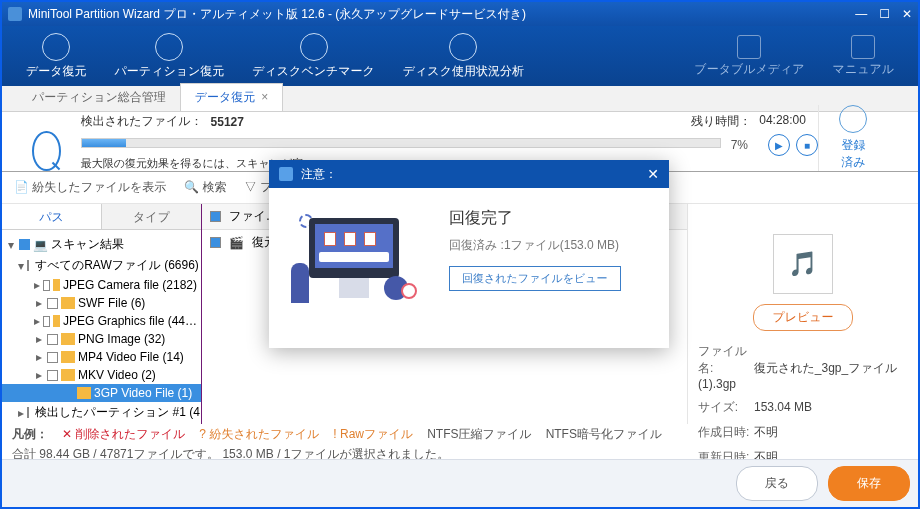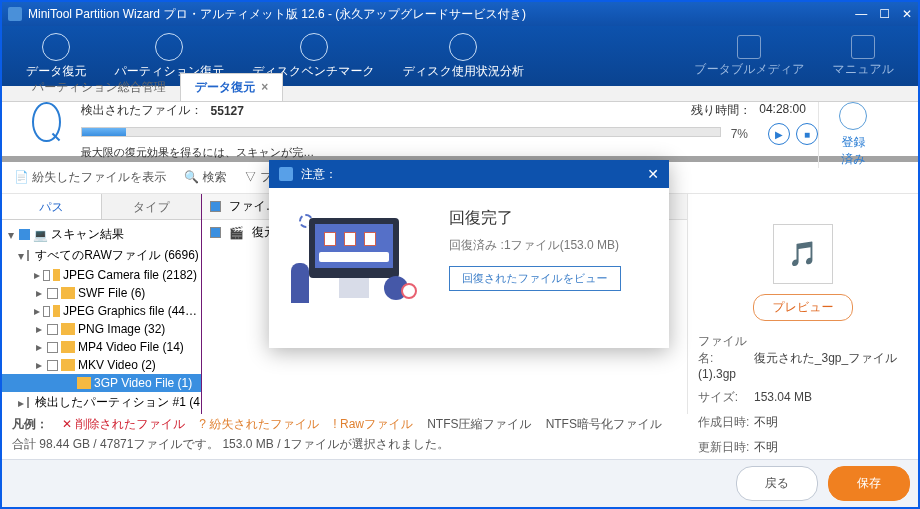--- a/index.html
+++ b/index.html
@@ -9,25 +9,25 @@
 .titlebar .icon{width:14px;height:14px;background:#4a90d9;border-radius:2px;margin-right:6px}
 .titlebar .title{flex:1}
 .winbtns{display:flex;gap:12px;color:#fff;font-size:14px}
 .winbtns span{cursor:pointer}
 .rib{height:60px;background:linear-gradient(#0d52ad,#0a4390);display:flex;align-items:center;padding:0 10px;color:#fff}
 .rib-item{text-align:center;padding:0 14px;cursor:pointer}
 .rib-item .ic{width:28px;height:28px;margin:0 auto 2px;border:1.5px solid #c8ddf5;border-radius:50%;position:relative}
 .rib .spacer{flex:1}
 .rib-r{text-align:center;padding:0 14px;color:#9bb9e0}
 .rib-r .ic2{width:24px;height:24px;margin:0 auto 2px;border:1.5px solid #7a9dcc;border-radius:3px}
-.tabbar{height:16px;background:#f2f2f2;border-bottom:1px solid #d0d0d0;display:flex;align-items:flex-end;padding-left:16px}
+.tabbar{height:26px;background:#f2f2f2;border-bottom:1px solid #d0d0d0;display:flex;align-items:flex-end;padding-left:16px}
 .tab{padding:5px 14px;color:#666;cursor:pointer}
-.tab.active{background:#fff;border:1px solid #d0d0d0;border-bottom:none;color:#2266cc;font-weight:bold}
+.tab.active{background:#fff;border:1px solid #d0d0d0;border-bottom:none;color:#2266cc;font-weight:normal}
 .tab .x{margin-left:6px;color:#888}
-.scanbar{height:60px;display:flex;align-items:flex-start;padding:0 30px;border-bottom:6px solid #a3a3a3}
+.scanbar{height:60px;display:flex;align-items:flex-end;padding:0 30px;border-bottom:1px solid #a3a3a3}
 .mag{width:40px;height:40px;border:2px solid #2a7dd4;border-radius:50%;margin-right:20px;position:relative;cursor:pointer}
 .mag::after{content:"";position:absolute;width:10px;height:2px;background:#2a7dd4;transform:rotate(45deg);bottom:2px;right:-2px}
 .scan-m{flex:1}
 .scan-top{display:flex;align-items:center;gap:8px;margin-bottom:4px}
 .scan-top .lbl{color:#333}
 .scan-top .val{color:#333;font-weight:bold}
 .time{margin-left:auto;display:flex;gap:8px;color:#333;margin-right:12px}
 .prog{height:10px;background:#e8e8e8;border:1px solid #d0d0d0;position:relative;margin-bottom:4px;width:640px}
 .prog::before{content:"";position:absolute;left:0;top:0;bottom:0;width:7%;background:linear-gradient(#6bb5f5,#3a8fe0)}
 .pct{color:#555;margin-right:10px}

